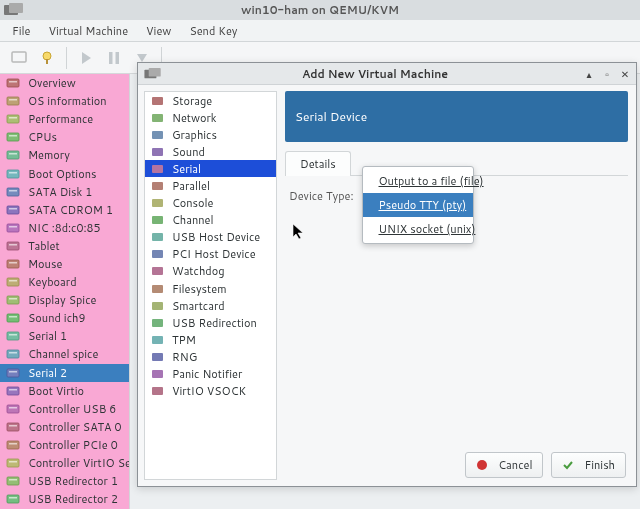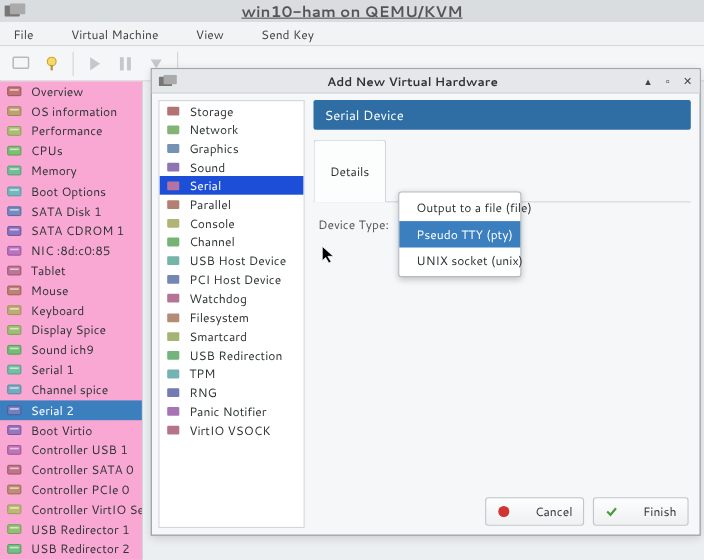--- a/index.html
+++ b/index.html
@@ -1,20 +1,20 @@
 <!DOCTYPE html>
 <html><head>
 <meta charset="utf-8">
 <style>
   * { box-sizing: border-box; margin: 0; padding: 0; font-family: "Segoe UI", "Cantarell", sans-serif; font-size: 11px; color: #2e3436; }
   body { width: 640px; height: 509px; background: #eceff1; overflow: hidden; position: relative; }
   .titlebar { height: 20px; background: #d9dde0; display: flex; align-items: center; justify-content: center; position: relative; }
   .titlebar .app-icon { position: absolute; left: 4px; top: 3px; width: 20px; height: 14px; }
-  .titlebar .title { font-weight: 600; color: #555; font-size: 14px; text-decoration: underline; }
-  .menubar { height: 22px; background: #f1f3f4; display: flex; align-items: flex-start; gap: 18px; padding: 0 4px; border-bottom: 1px solid #d2d6d8; }
+  .titlebar .title { font-weight: 600; color: #555; font-size: 11px; }
+  .menubar { height: 22px; background: #f1f3f4; display: flex; align-items: flex-start; gap: 2px; padding: 0 4px; border-bottom: 1px solid #d2d6d8; }
   .menubar .menu { padding: 3px 8px; color: #444; }
   .toolbar { height: 32px; background: #f5f6f7; display: flex; align-items: center; gap: 6px; padding: 0 8px; border-bottom: 1px solid #d5d8da; }
   .toolbar .sep { width: 1px; height: 22px; background: #d0d4d6; margin: 0 2px; }
   .toolbar .tbtn { width: 22px; height: 22px; display: flex; align-items: center; justify-content: center; opacity: .55; }
   .toolbar .tbtn.active { opacity: 1; }
   .toolbar .tbtn svg { width: 16px; height: 16px; }
   .main { position: absolute; left: 0; top: 74px; bottom: 0; width: 640px; display: flex; }
   .sidebar { width: 130px; background: #f9a8d4; border-right: 1px solid #d2d6d8; overflow: hidden; }
   .sidebar .item { height: 18.1px; display: flex; align-items: center; gap: 6px; padding: 0 6px; white-space: nowrap; overflow: hidden; }
   .sidebar .item.selected { background: #3b7fbf; color: #fff; }
@@ -26,33 +26,33 @@
   .dialog .dlg-title .dtxt { flex: 1; text-align: center; font-weight: 600; color: #333; }
   .dialog .dlg-title .wctl { display: flex; gap: 4px; padding-right: 4px; }
   .dialog .dlg-title .wctl div { width: 14px; height: 14px; display: flex; align-items: center; justify-content: center; font-size: 10px; color: #444; }
   .dialog .body { display: flex; height: calc(100% - 22px); }
   .catlist { width: 133px; border-right: 1px solid #d2d6d8; background: #fff; margin: 6px 0 6px 6px; border: 1px solid #d2d6d8; overflow-y: auto; }
   .catlist .cat { height: 17.1px; display: flex; align-items: center; gap: 7px; padding: 0 6px; }
   .catlist .cat.selected { background: #1d4ed8; }
   .catlist .cat.selected span { color: #fff; }
   .catlist .cicon { width: 14px; height: 12px; flex-shrink: 0; }
   .content { flex: 1; display: flex; flex-direction: column; padding: 6px 8px 6px 8px; }
-  .banner { background: #2e6ea4; color: #fff; padding: 5px 10px; font-size: 12px; font-weight: 500; border-radius: 2px; }
+  .banner { background: #2e6ea4; color: #fff; padding: 17px 10px; font-size: 12px; font-weight: 500; border-radius: 2px; }
   .tabs { margin-top: 8px; border-bottom: 1px solid #d2d6d8; display: flex; position: relative; }
-  .tab { padding: 20px 14px; border: 1px solid #d2d6d8; border-bottom: none; background: #fcfdfd; border-radius: 3px 3px 0 0; position: relative; top: 1px; }
+  .tab { padding: 4px 14px; border: 1px solid #d2d6d8; border-bottom: none; background: #fcfdfd; border-radius: 3px 3px 0 0; position: relative; top: 1px; }
   .form { padding: 10px 4px; display: flex; align-items: flex-start; gap: 8px; }
   .form-label { color: #555; padding-top: 2px; }
   .dropdown-wrap { position: relative; }
   .dropdown-menu { position: absolute; top: -20px; left: 0; width: 112px; background: #fff; border: 1px solid #b5bbc0; box-shadow: 0 2px 6px rgba(0,0,0,.2); border-radius: 3px; padding: 2px 0; }
-  .dropdown-menu .opt { padding: 4px 16px; white-space: nowrap; }
+  .dropdown-menu .opt { padding: 4px 16px; white-space: nowrap; text-decoration: underline; }
   .dropdown-menu .opt.hl { background: #3b7fbf; color: #fff; }
   .dropdown-menu .opt.hl span { color: #fff; }
   .cursor { position: absolute; left: 155px; top: 161px; }
   .footer { position: absolute; bottom: 8px; right: 10px; display: flex; gap: 8px; }
-  .btn { border: 1px solid #c1c6ca; background: linear-gradient(#fdfefe,#eef0f1); border-radius: 3px; padding: 4px 10px; display: flex; align-items: center; gap: 22px; }
+  .btn { border: 1px solid #c1c6ca; background: linear-gradient(#fdfefe,#eef0f1); border-radius: 3px; padding: 4px 10px; display: flex; align-items: center; gap: 10px; }
   .btn .bi { width: 12px; height: 12px; }
 </style>
 </head>
 <body>
 
 <div class="titlebar">
   <svg class="app-icon" viewBox="0 0 20 14">
       <rect x="0" y="2" width="14" height="10" rx="1" fill="#777"></rect>
       <rect x="5" y="0" width="14" height="10" rx="1" fill="#aaa"></rect>
     </svg>
@@ -224,21 +224,21 @@
           <rect x="1" y="3" width="12" height="8" rx="1" fill="hsl(269,35%,60%)" stroke="hsl(269,35%,45%)" stroke-width="0.8"></rect>
           <rect x="3" y="5" width="8" height="1.5" fill="#fff" opacity=".6"></rect>
         </svg>
         <span>Boot Virtio</span>
       </div>
       <div class="item">
         <svg class="icon" viewBox="0 0 16 14">
           <rect x="1" y="3" width="12" height="8" rx="1" fill="hsl(306,35%,60%)" stroke="hsl(306,35%,45%)" stroke-width="0.8"></rect>
           <rect x="3" y="5" width="8" height="1.5" fill="#fff" opacity=".6"></rect>
         </svg>
-        <span>Controller USB 1</span>
+        <span>Controller USB 6</span>
       </div>
       <div class="item">
         <svg class="icon" viewBox="0 0 16 14">
           <rect x="1" y="3" width="12" height="8" rx="1" fill="hsl(343,35%,60%)" stroke="hsl(343,35%,45%)" stroke-width="0.8"></rect>
           <rect x="3" y="5" width="8" height="1.5" fill="#fff" opacity=".6"></rect>
         </svg>
         <span>Controller SATA 0</span>
       </div>
       <div class="item">
         <svg class="icon" viewBox="0 0 16 14">
@@ -270,21 +270,21 @@
       </div>
     </div>
 </div>
 
 <div class="dialog">
   <div class="dlg-title">
     <svg class="dicon" width="18" height="12" viewBox="0 0 20 14">
         <rect x="0" y="2" width="14" height="10" rx="1" fill="#777"></rect>
         <rect x="5" y="0" width="14" height="10" rx="1" fill="#aaa"></rect>
       </svg>
-    <span class="dtxt">Add New Virtual Hardware</span>
+    <span class="dtxt">Add New Virtual Machine</span>
     <div class="wctl">
       <div>▴</div>
       <div>▫</div>
       <div>✕</div>
     </div>
   </div>
   <div class="body">
     <div class="catlist" id="catlist">
         <div class="cat">
           <svg class="cicon" viewBox="0 0 14 12">

